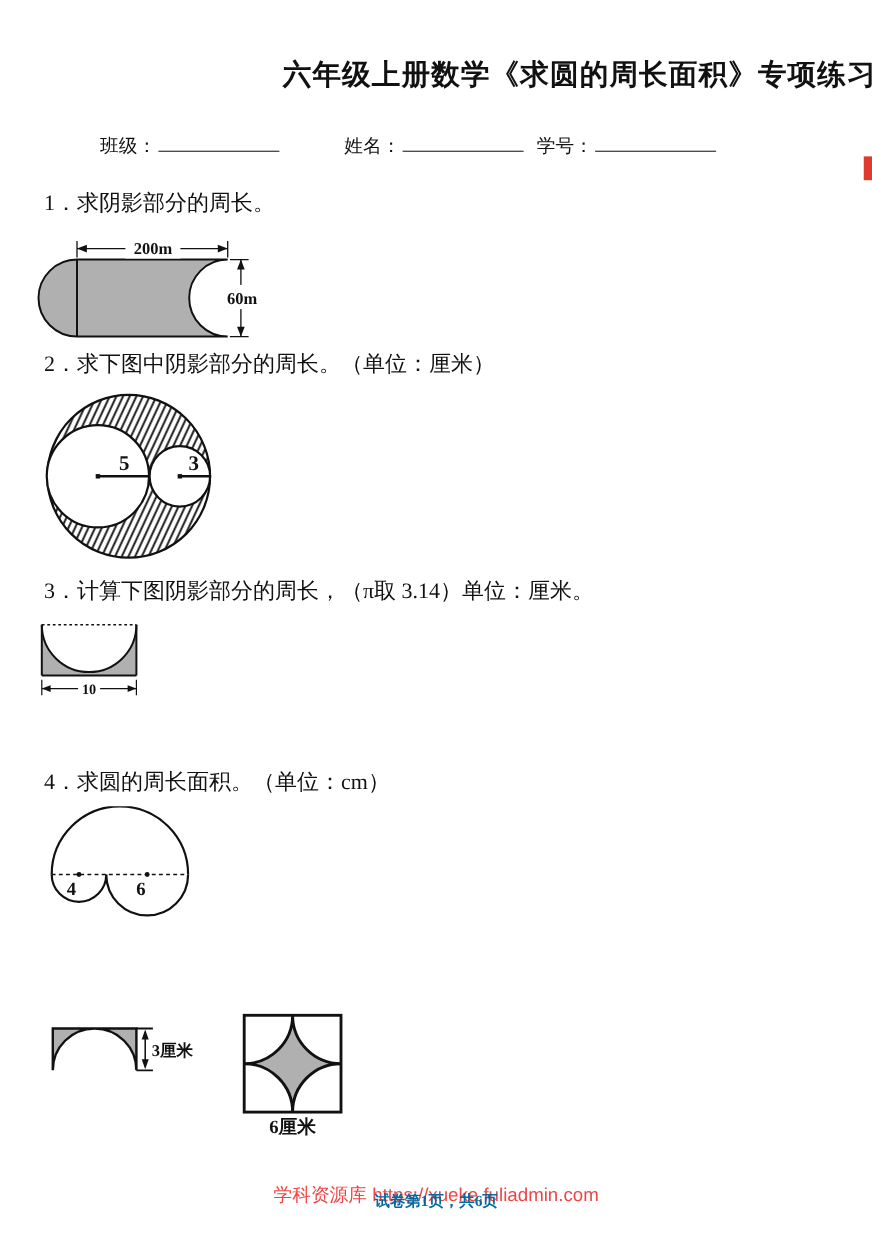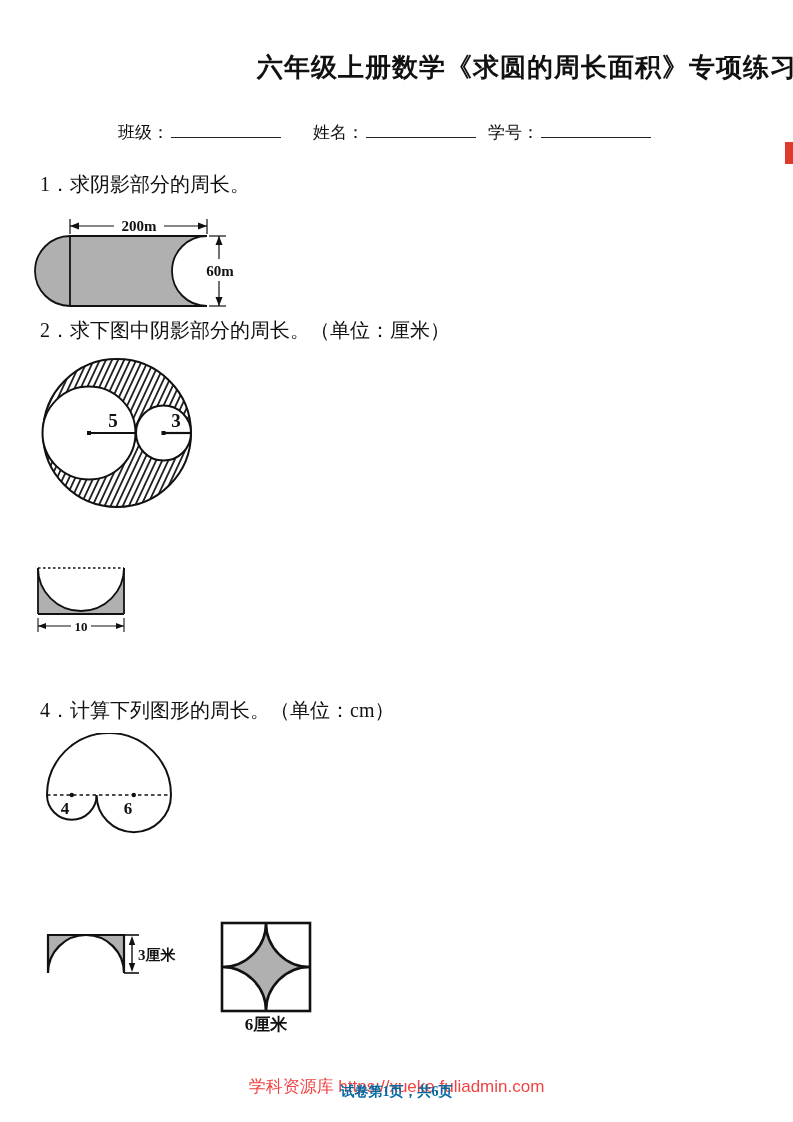--- a/index.html
+++ b/index.html
@@ -4,21 +4,21 @@
 <style>
   html,body{margin:0;padding:0;background:#ffffff;}
   .page{position:relative;width:793px;height:1122px;background:#fff;overflow:hidden;
         font-family:"Liberation Serif","DejaVu Serif",serif;color:#111;}
   .title{position:absolute;top:46px;left:0;width:100%;text-align:right;margin:4px;
          font-family:"Liberation Sans","DejaVu Sans",sans-serif;
          font-size:26px;font-weight:bold;letter-spacing:1px;}
   .fields{position:absolute;top:121px;left:0;width:100%;height:26px;
           font-family:"Liberation Sans","DejaVu Sans",sans-serif;font-size:17px;}
   .field{position:absolute;white-space:nowrap;top:0;}
-  .f1{left:118px}.f2{left:313px}.f3{left:488px}
+  .f1{left:91px}.f2{left:313px}.f3{left:488px}
   .blank{display:inline-block;width:110px;height:15px;border-bottom:1.6px solid #222;
          margin-left:2px;vertical-align:baseline;}
   .question{position:absolute;left:40px;font-size:20px;white-space:nowrap;}
   .q1{top:171px}.q2{top:317px}.q3{top:524px}.q4{top:697px}.q5{top:877px}
   .fig{position:absolute;}
   .fig1{left:30px;top:213px}
   .fig2{left:38px;top:356px}
   .fig3{left:30px;top:562px}
   .fig4{left:44px;top:733px}
   .fig5a{left:40px;top:925px}
@@ -81,38 +81,39 @@
     <circle cx="51" cy="77" r="46.5" fill="#fff" stroke="#111" stroke-width="2"></circle>
     <circle cx="125.5" cy="77" r="27.5" fill="#fff" stroke="#111" stroke-width="2"></circle>
     <line x1="51" y1="77" x2="97.5" y2="77" stroke="#111" stroke-width="2.2"></line>
     <rect x="49" y="75" width="4" height="4" fill="#111"></rect>
     <line x1="125.5" y1="77" x2="153" y2="77" stroke="#111" stroke-width="2.2"></line>
     <rect x="123.5" y="75" width="4" height="4" fill="#111"></rect>
     <text x="75" y="71" font-size="19" font-weight="bold" text-anchor="middle">5</text>
     <text x="138" y="71" font-size="19" font-weight="bold" text-anchor="middle">3</text>
   </svg>
 
+  <div class="question q3"><span>3．</span><span>计算下图阴影部分的周长，（π取 3.14）单位：厘米。</span></div>
 
   <svg class="fig fig3" width="112" height="80" viewBox="0 0 112 80">
     <path d="M8,6 L8,52 L94,52 L94,6 A43,43 0 0 1 51,49 A43,43 0 0 1 8,6 Z" stroke="none" fill="#b0b0b0"></path>
     <path d="M8,6 A43,43 0 0 0 51,49 A43,43 0 0 0 94,6" fill="none" stroke="#111" stroke-width="1.8"></path>
     <line x1="8" y1="6" x2="8" y2="52" stroke="#111" stroke-width="1.8"></line>
     <line x1="8" y1="52" x2="94" y2="52" stroke="#111" stroke-width="1.8"></line>
     <line x1="94" y1="52" x2="94" y2="6" stroke="#111" stroke-width="1.8"></line>
     <line x1="8" y1="6" x2="94" y2="6" stroke="#111" stroke-width="1.4" stroke-dasharray="2.5,2.5"></line>
     <line x1="8" y1="56" x2="8" y2="70" stroke="#111" stroke-width="1.1"></line>
     <line x1="94" y1="56" x2="94" y2="70" stroke="#111" stroke-width="1.1"></line>
     <line x1="8" y1="64" x2="94" y2="64" stroke="#111" stroke-width="1.1"></line>
     <polygon points="8,64 16,61 16,67" fill="#111"></polygon>
     <polygon points="94,64 86,61 86,67" fill="#111"></polygon>
     <rect x="41" y="55" width="20" height="16" fill="#fff"></rect>
     <text x="51" y="68.5" font-size="13" font-weight="bold" text-anchor="middle">10</text>
   </svg>
 
-  <div class="question q4"><span>4．</span><span>计算下列图形的周长。（单位：cm）</span></div>
+  <div class="question q4"><span>4．</span><span>求圆的周长面积。（单位：cm）</span></div>
 
   <svg class="fig fig4" width="140" height="104" viewBox="0 0 140 104">
     <path d="M3,62 A62,62 0 0 1 127,62" fill="#fff" stroke="#111" stroke-width="2"></path>
     <path d="M3,62 A24.8,24.8 0 0 0 52.6,62" fill="#fff" stroke="#111" stroke-width="2"></path>
     <path d="M52.6,62 A37.2,37.2 0 0 0 127,62" fill="#fff" stroke="#111" stroke-width="2"></path>
     <line x1="3" y1="62" x2="127" y2="62" stroke="#111" stroke-width="1.4" stroke-dasharray="3.5,3"></line>
     <circle cx="27.8" cy="62" r="2.2" fill="#111"></circle>
     <circle cx="89.8" cy="62" r="2.2" fill="#111"></circle>
     <text x="21" y="81" font-size="17" font-weight="bold" text-anchor="middle">4</text>
     <text x="84" y="81" font-size="17" font-weight="bold" text-anchor="middle">6</text>

